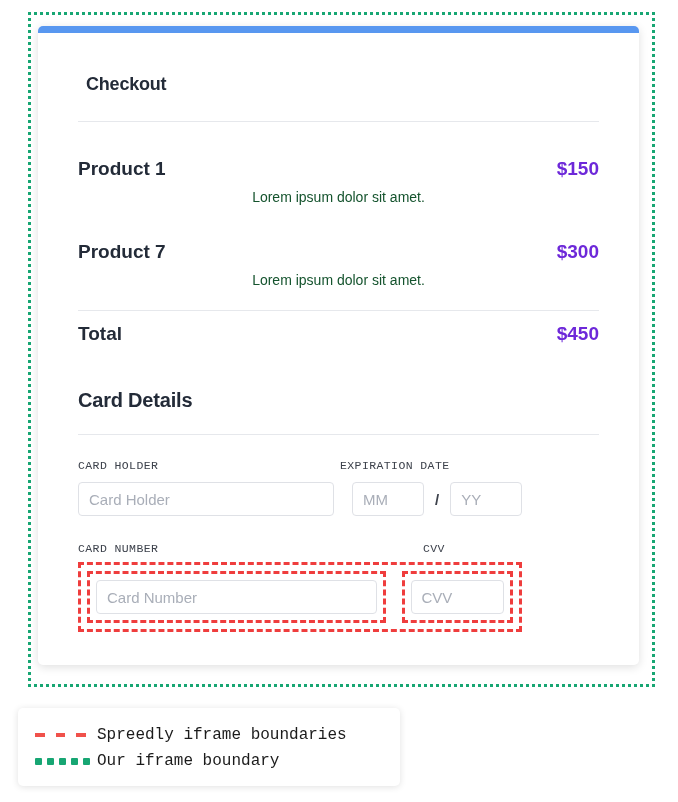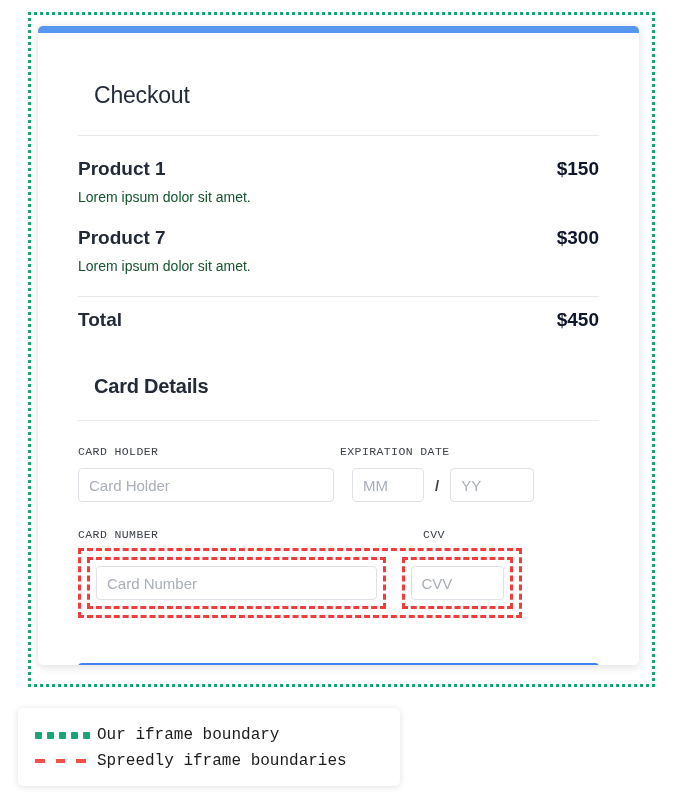--- a/index.html
+++ b/index.html
@@ -47,60 +47,60 @@
     width: 100%;
     height: 7px;
     background: #5897f0;
   }
   .card-inner {
     padding: 34px 40px 0 40px;
   }
 
   
   .section-title {
-    font-size: 23px;
-    font-weight: normal;
+    font-size: 18px;
+    font-weight: bold;
     color: #232b38;
-    margin: 16px;
+    margin: 8px;
     letter-spacing: -0.2px;
   }
   #checkout-title { padding-top: 6px; }
   #card-details-title {
     font-size: 20px;
     font-weight: bold;
     color: #232b38;
-    margin: 16px;
+    margin: 0;
     letter-spacing: -0.2px;
   }
 
   .hr {
     border: 0;
     border-top: 1px solid #e6e8ec;
     margin: 0;
   }
   #divider-under-checkout { margin-top: 26px; }
   #divider-above-total { margin-top: 22px; }
   #divider-under-card-details { margin-top: 22px; }
 
   
-  .line-item { margin-top: 22px; }
+  .line-item { margin-top: 36px; text-align: center; }
   .line-item-row {
     display: flex;
     justify-content: space-between;
     align-items: baseline;
   }
   .line-item-name {
     font-size: 19px;
     font-weight: bold;
     color: #232b38;
   }
   .line-item-price {
     font-size: 19px;
     font-weight: bold;
-    color: #0f172a;
+    color: #6d28d9;
   }
   .line-item-desc {
     font-size: 14px;
     color: #14532d;
     margin-top: 9px;
   }
   #total-row { margin-top: 12px; }
   #total-row .line-item-name,
   #total-row .line-item-price { font-size: 19px; }
 
@@ -136,21 +136,21 @@
     font-family: "Liberation Sans", sans-serif;
     font-size: 15px;
     color: #3d424c;
     padding: 0 10px;
     outline: none;
   }
   .text-input::placeholder { color: #a9aeb8; }
 
   #card-holder-input { width: 256px; }
   #exp-month-input { width: 72px; }
-  #exp-year-input { width: 84px; }
+  #exp-year-input { width: 72px; }
   .exp-slash {
     font-size: 15px;
     font-weight: bold;
     color: #3d424c;
     margin: 0 11px;
   }
   #exp-group {
     display: flex;
     align-items: center;
     margin-left: 18px;
@@ -319,29 +319,29 @@
       </div>
 
       <button id="pay-button" type="button">Pay</button>
     </div>
   </div>
 </div>
 
 <div id="legend-box">
   <div class="legend-row">
     <span class="legend-marker">
+      <span class="legend-dash"></span>
+        <span class="legend-dash"></span>
+        <span class="legend-dash"></span>
+    </span>
+    <span class="legend-label">Spreedly iframe boundaries</span>
+  </div>
+  <div class="legend-row">
+    <span class="legend-marker">
       <span class="legend-dot"></span>
         <span class="legend-dot"></span>
         <span class="legend-dot"></span>
         <span class="legend-dot"></span>
         <span class="legend-dot"></span>
     </span>
     <span class="legend-label">Our iframe boundary</span>
   </div>
-  <div class="legend-row">
-    <span class="legend-marker">
-      <span class="legend-dash"></span>
-        <span class="legend-dash"></span>
-        <span class="legend-dash"></span>
-    </span>
-    <span class="legend-label">Spreedly iframe boundaries</span>
-  </div>
 </div>
 
 </body></html>

